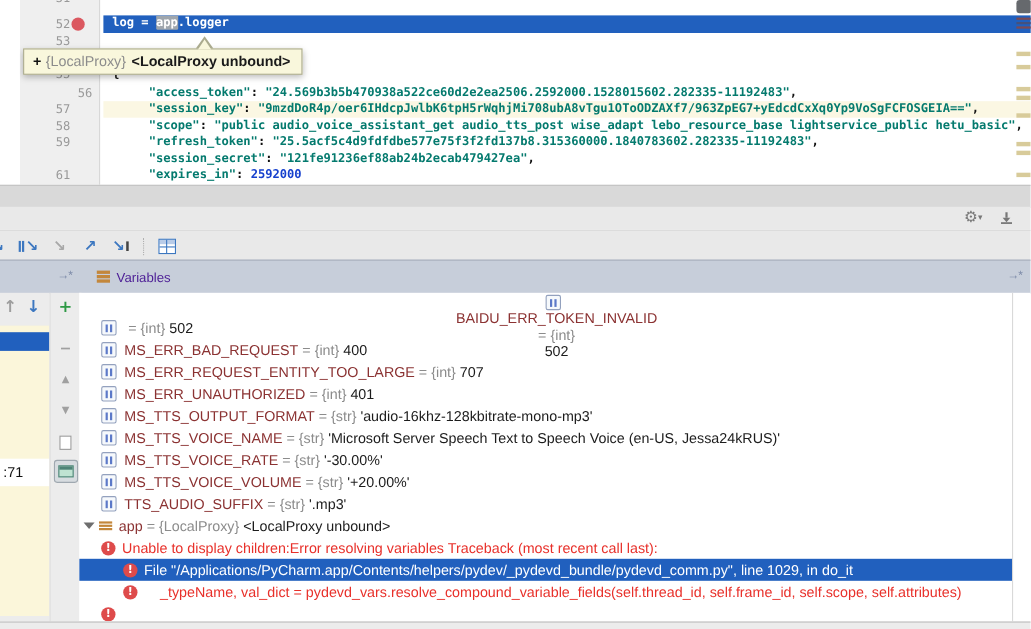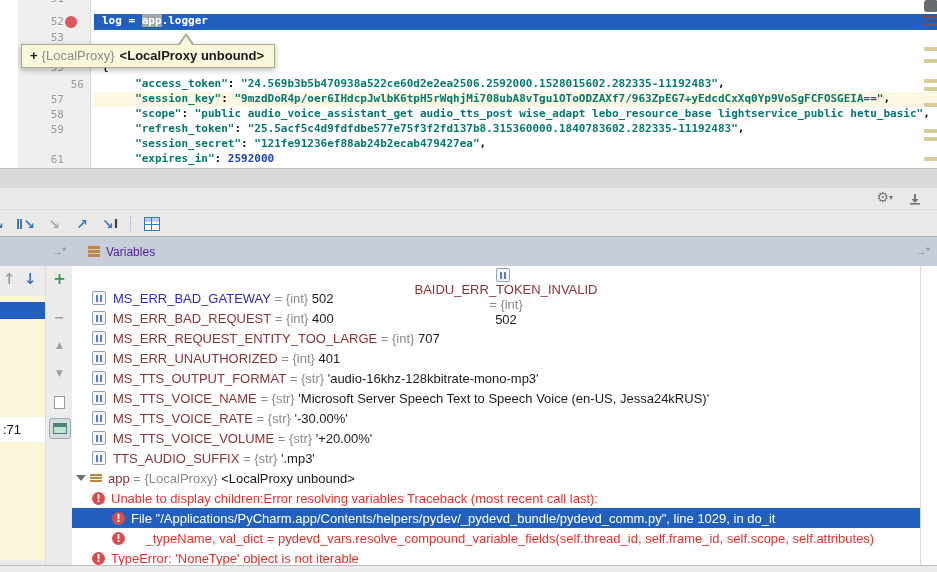--- a/index.html
+++ b/index.html
@@ -225,31 +225,31 @@
     <span class="vt" style="top:74px;font-size:9px;">▲</span>
     <span class="vt" style="top:102px;font-size:9px;">▼</span>
     <span class="copyicon" style="top:130px;"></span>
     <span class="toggle" style="top:152px;">
         <i></i>
       </span>
   </div>
 
   <div id="tree">
       <div class="vrow d0" style="top: 2px; flex-direction: column;"><span class="vicon-field"><i></i></span><span class="nm-maroon">BAIDU_ERR_TOKEN_INVALID</span><span class="vtype"> = {int} </span><span class="vval">502</span></div>
-      <div class="vrow d0" style="top: 22px;"><span class="vicon-field"><i></i></span><span class="nm-blue">MS_ERR_BAD_GATEWAY</span><span class="vtype"> = {int} </span><span class="vval">502</span></div>
+      <div class="vrow d0" style="top: 22px;"><span class="vicon-field"><i></i></span><span class="vtype"> = {int} </span><span class="vval">502</span></div>
       <div class="vrow d0" style="top: 42px;"><span class="vicon-field"><i></i></span><span class="nm-maroon">MS_ERR_BAD_REQUEST</span><span class="vtype"> = {int} </span><span class="vval">400</span></div>
       <div class="vrow d0" style="top: 62px;"><span class="vicon-field"><i></i></span><span class="nm-maroon">MS_ERR_REQUEST_ENTITY_TOO_LARGE</span><span class="vtype"> = {int} </span><span class="vval">707</span></div>
       <div class="vrow d0" style="top: 82px;"><span class="vicon-field"><i></i></span><span class="nm-maroon">MS_ERR_UNAUTHORIZED</span><span class="vtype"> = {int} </span><span class="vval">401</span></div>
       <div class="vrow d0" style="top: 102px;"><span class="vicon-field"><i></i></span><span class="nm-maroon">MS_TTS_OUTPUT_FORMAT</span><span class="vtype"> = {str} </span><span class="vval">'audio-16khz-128kbitrate-mono-mp3'</span></div>
       <div class="vrow d0" style="top: 122px;"><span class="vicon-field"><i></i></span><span class="nm-maroon">MS_TTS_VOICE_NAME</span><span class="vtype"> = {str} </span><span class="vval">'Microsoft Server Speech Text to Speech Voice (en-US, Jessa24kRUS)'</span></div>
       <div class="vrow d0" style="top: 142px;"><span class="vicon-field"><i></i></span><span class="nm-maroon">MS_TTS_VOICE_RATE</span><span class="vtype"> = {str} </span><span class="vval">'-30.00%'</span></div>
       <div class="vrow d0" style="top: 162px;"><span class="vicon-field"><i></i></span><span class="nm-maroon">MS_TTS_VOICE_VOLUME</span><span class="vtype"> = {str} </span><span class="vval">'+20.00%'</span></div>
       <div class="vrow d0" style="top: 182px;"><span class="vicon-field"><i></i></span><span class="nm-maroon">TTS_AUDIO_SUFFIX</span><span class="vtype"> = {str} </span><span class="vval">'.mp3'</span></div>
       <div class="vrow dapp" style="top: 202px;"><span class="exp"></span><span class="vicon-bars"><i></i><i></i><i></i></span><span class="nm-maroon">app</span><span class="vtype"> = {LocalProxy} </span><span class="vval">&lt;LocalProxy unbound&gt;</span></div>
       <div class="vrow d1" style="top: 222px;"><span class="vicon-err">!</span><span class="errtxt">Unable to display children:Error resolving variables Traceback (most recent call last):</span></div>
       <div class="vrow d2 selrow" style="top: 242px;"><span class="vicon-err">!</span><span class="errtxt">File "/Applications/PyCharm.app/Contents/helpers/pydev/_pydevd_bundle/pydevd_comm.py", line 1029, in do_it</span></div>
       <div class="vrow d2" style="top: 262px;"><span class="vicon-err">!</span><span class="errtxt">    _typeName, val_dict = pydevd_vars.resolve_compound_variable_fields(self.thread_id, self.frame_id, self.scope, self.attributes)</span></div>
-      <div class="vrow d1" style="top: 282px;"><span class="vicon-err">!</span><span class="errtxt">TypeError: 'NoneType' object is not iterable</span></div>
+      <div class="vrow d1" style="top: 282px;"><span class="vicon-err">!</span></div>
     </div>
   <div id="treesb"></div>
 </div>
 
 <div id="statusbar" class="abs"></div>
 
 </body></html>

